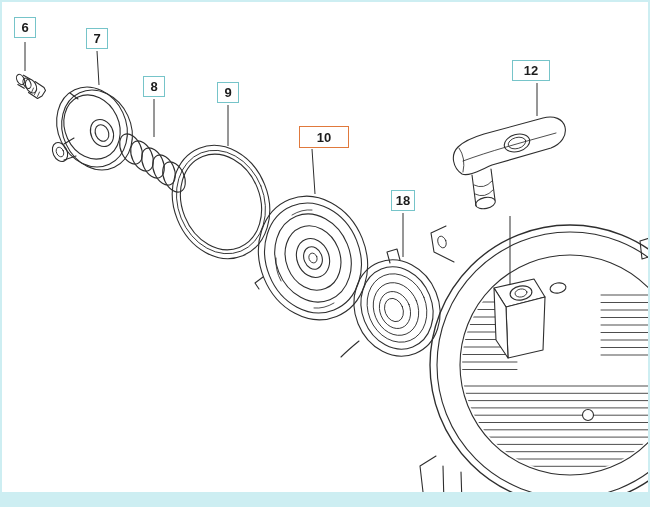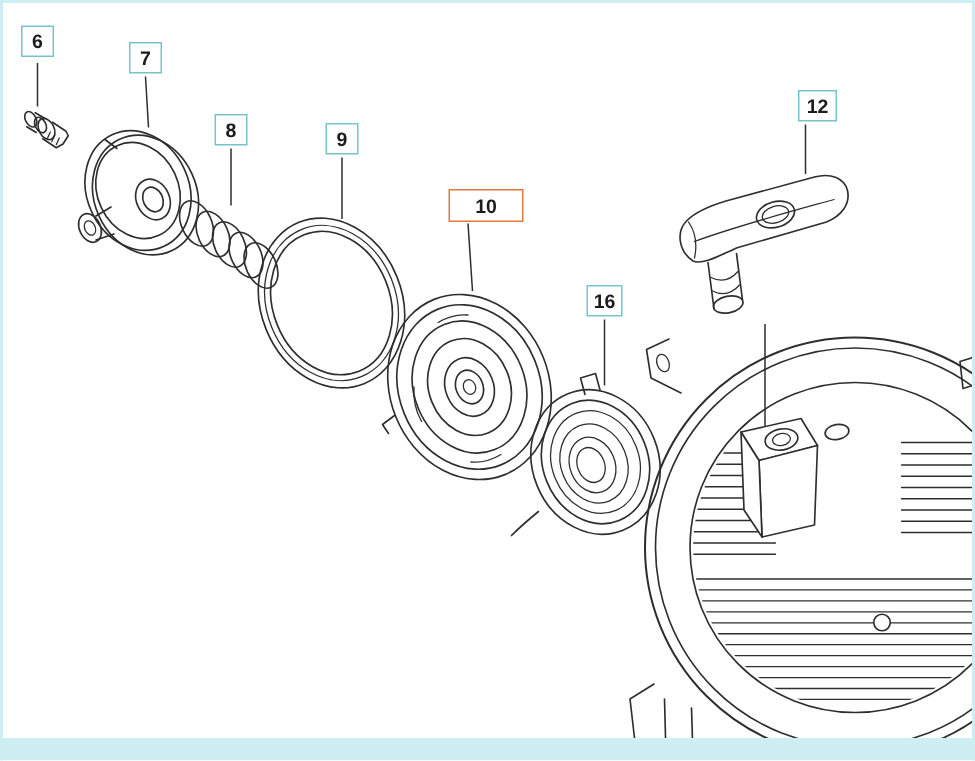--- a/index.html
+++ b/index.html
@@ -175,20 +175,20 @@
       <path class="art" d="M640 241 L656 236 M642 259 L658 254 M640 241 L642 259"></path>
       <path class="art" d="M436 456 L420 466 L423 492 M443 466 L444 504 M461 472 L462 504"></path>
     </g>
   </svg>
 
   <div class="callout" style="left:14px;top:17px;width:22px;height:21px">6</div>
   <div class="callout" style="left:86px;top:28px;width:22px;height:21px">7</div>
   <div class="callout" style="left:143px;top:76px;width:22px;height:21px">8</div>
   <div class="callout" style="left:217px;top:82px;width:22px;height:21px">9</div>
   <div class="callout highlighted" style="left:299px;top:126px;width:50px;height:22px">10</div>
-  <div class="callout" style="left:391px;top:190px;width:24px;height:21px">16</div>
-  <div class="callout" style="left:532px;top:60px;width:26px;height:21px">12</div>
+  <div class="callout" style="left:391px;top:190px;width:24px;height:21px">18</div>
+  <div class="callout" style="left:512px;top:60px;width:38px;height:21px">12</div>
 
   <div class="frame" style="left:0;top:0;width:650px;height:2px"></div>
   <div class="frame" style="left:0;top:0;width:2px;height:507px"></div>
   <div class="frame" style="left:648px;top:0;width:2px;height:507px"></div>
   <div class="frame" style="left:0;top:492px;width:650px;height:15px"></div>
 </div>
 
 </body></html>

